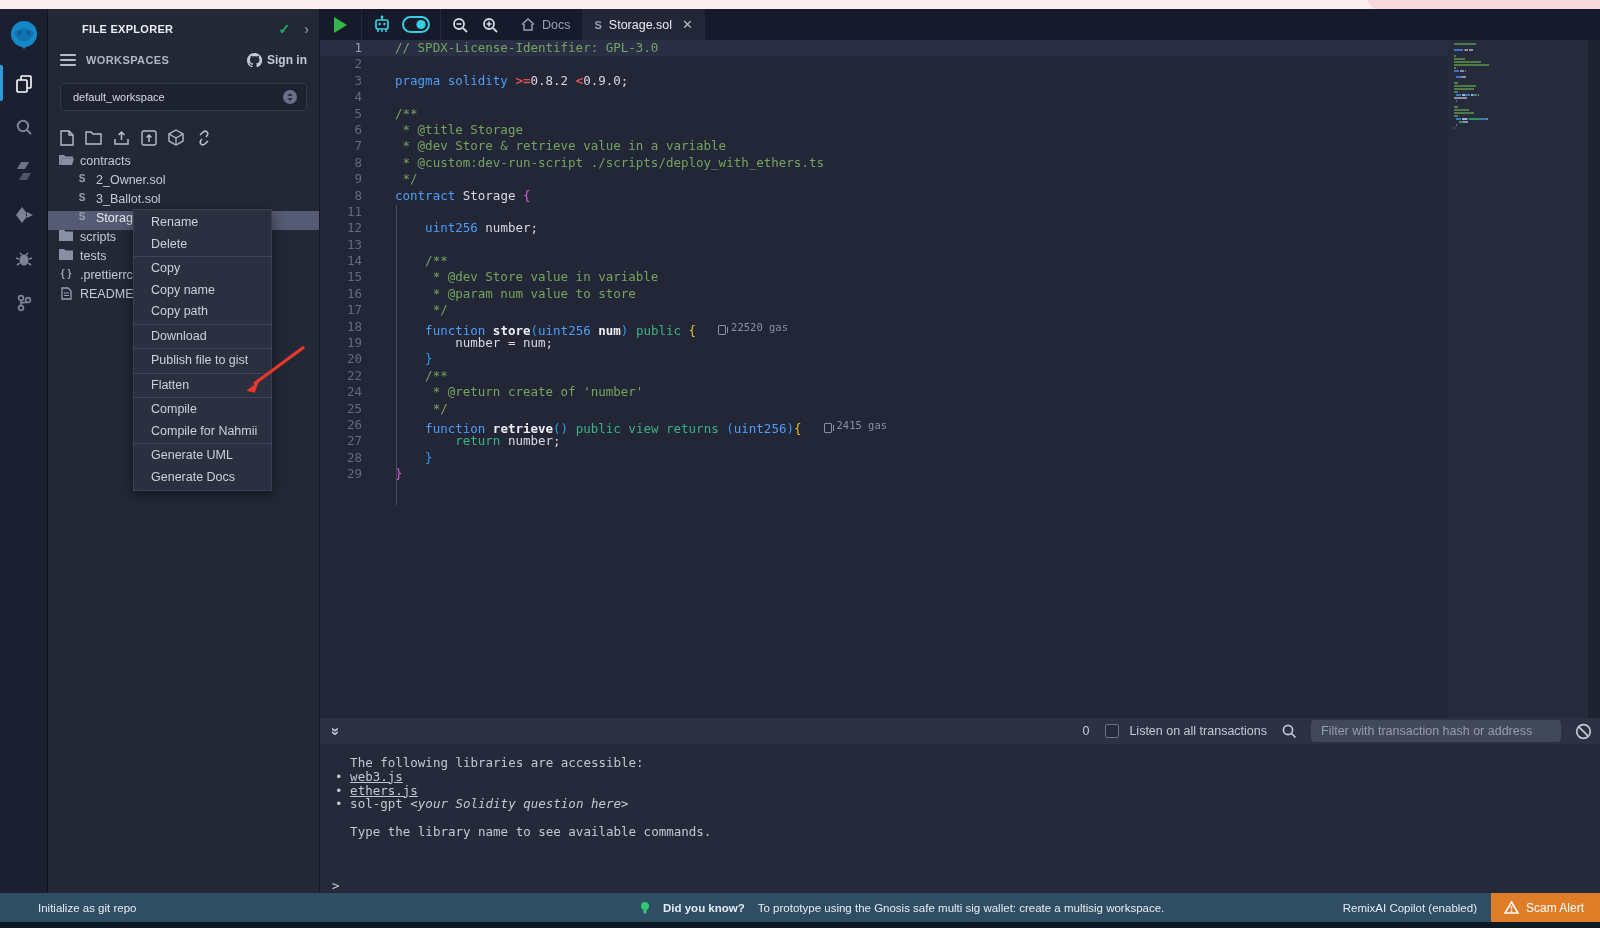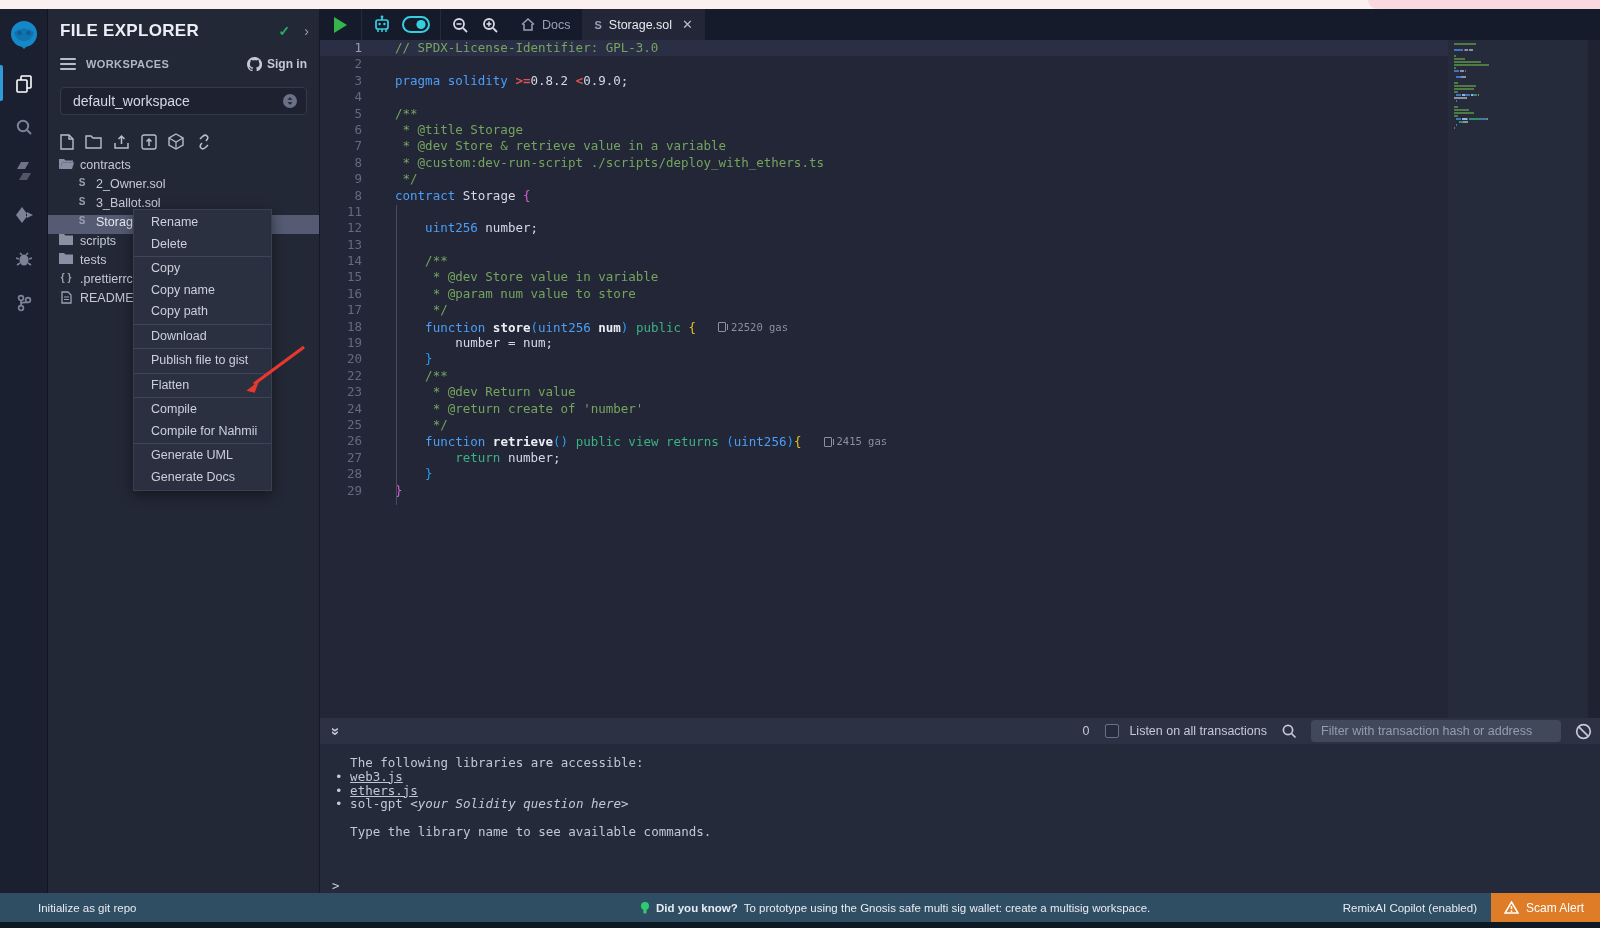--- a/index.html
+++ b/index.html
@@ -16,31 +16,31 @@
   #icon-sidebar { left:0; top:9px; width:48px; height:884px; background:#1b2030; border-right:1px solid #10141f; }
   .side-icon { width:48px; height:44px; display:flex; align-items:center; justify-content:center; color:#7d8296; position:relative; cursor:pointer; }
   .side-icon.active { color:#ffffff; }
   .side-icon.active::before { content:""; position:absolute; left:0; top:4px; width:3px; height:36px; background:#2f9bd6; border-radius:0 2px 2px 0; }
   #logo-wrap { width:48px; height:52px; display:flex; align-items:center; justify-content:center; }
   #remix-logo { width:32px; height:32px; }
 
   
   #explorer { left:48px; top:9px; width:272px; height:884px; background:#232836; border-right:1px solid #161a28; }
   #explorer-header { display:flex; align-items:center; padding:12px 10px 8px 12px; }
-  #explorer-title { color:#eceef5; font-size:17px; font-weight:bold; letter-spacing:.3px; flex:1; }
+  #explorer-title { color:#eceef5; font-size:11px; font-weight:bold; letter-spacing:.3px; flex:1;margin-left:22px; }
   #hdr-check { color:#27ae60; font-size:14px; font-weight:bold; margin-right:14px; }
   #hdr-chevron { color:#9aa0b4; font-size:14px; }
   #workspaces-row { display:flex; align-items:center; padding:6px 12px;font-weight:bold; }
   #hamburger { width:16px; margin-right:10px; }
   #hamburger div { height:2px; background:#b8bdcc; margin:3px 0; border-radius:1px; }
   #workspaces-label { color:#b2b7c6; font-size:11px; letter-spacing:.4px; flex:1; }
   #signin { display:flex; align-items:center; color:#c5c9d6; font-size:12px; gap:5px; cursor:pointer; }
   #workspace-select { margin:8px 12px; height:28px; background:#1d2130; border:1px solid #343a4e; border-radius:4px;
     display:flex; align-items:center; padding:0 8px 0 12px; cursor:pointer; }
-  #workspace-name { color:#d6d9e4; font-size:14px; flex:1; }
+  #workspace-name { color:#d6d9e4; font-size:11px; flex:1; }
   #tree-toolbar { display:flex; align-items:center; gap:11px; padding:10px 12px 6px 12px; color:#b8bdcc; }
   #tree-toolbar svg { cursor:pointer; }
 
   #file-tree { margin-top:2px; }
   .tree-row { display:flex; height:19px; font-size:12.5px; color:#c5c9d6; cursor:pointer; padding-left:10px; }
   .tree-row.sel { background:#545b72; color:#e6e8f0; }
   .tree-row .ticon { width:16px; margin-right:6px; display:flex; justify-content:center; color:#9aa0b4; font-size:10px; }
   .ind1 { padding-left:26px; }
 
   
@@ -65,21 +65,21 @@
   #editor { left:320px; top:40px; width:1128px; height:678px; background:#222637; overflow:hidden; cursor:text; }
   .code-line { position:relative; height:16.4px; line-height:16.4px; white-space:pre;
     font-family:"DejaVu Sans Mono", monospace; font-size:12.5px; display:flex; }
   .code-line.current { background:#2a2f45; }
   .gutter { width:58px; text-align:right; padding-right:16px; color:#636a80; flex:none; }
   .code-line.current .gutter { color:#9aa0b4; }
   .ctext { padding-left:17px; }
   .cm { color:#75a55d; } .kw { color:#4d9ef6; } .op { color:#e05252; font-weight:bold; }
   .tx { color:#d6d9e4;margin-top:16px; } .fn { color:#eceef5; font-weight:bold; } .gr { color:#39b380; }
   .br1 { color:#d75fd7; } .br2 { color:#e2c11f; } .pr { color:#2b9df0; }
-  .gas-note { display:inline-flex; align-items:center; color:#8b90a2; font-size:10.5px; margin-left:22px; }
+  .gas-note { display:inline-flex; align-items:flex-end; color:#8b90a2; font-size:10.5px; margin-left:22px; }
   .gas-pump { width:8px; height:10px; border:1px solid #8b90a2; border-radius:1px; margin-right:5px; position:relative; }
   .gas-pump::after { content:""; position:absolute; right:-3px; top:1px; width:2px; height:6px; border-right:1px solid #8b90a2; }
   #indent-guide { left:396px; top:205px; width:1px; height:300px; background:#454c62; z-index:5; }
 
   
   #minimap-zone { left:1448px; top:40px; width:140px; height:678px; background:#262b3c; }
   #minimap { padding:3px 0 0 6px; }
   .mm-row { height:2px; margin-bottom:1px; display:flex; }
   .mm-row span { height:2px; display:inline-block; }
   #right-gutter { left:1588px; top:40px; width:12px; height:678px; background:#1e2231; }
@@ -97,21 +97,21 @@
   #term-content { left:320px; top:744px; width:1280px; height:149px; background:#252a3b; color:#c2c7d6;
     font-family:"DejaVu Sans Mono", monospace; font-size:12.5px; padding-top:12px; }
   .term-line { height:13.8px; line-height:13.8px; white-space:pre; }
   .t-link { text-decoration:underline; cursor:pointer; }
   .t-ital { font-style:italic; }
   #term-prompt { position:absolute; left:332px; top:878px; color:#c2c7d6; font-family:"DejaVu Sans Mono", monospace; font-size:12.5px; }
 
   
   #status-bar { left:0; top:893px; width:1600px; height:29px; background:#2f4d63; display:flex; align-items:center; color:#e8ecf2; }
   #status-left { font-size:11.5px; padding-left:38px; cursor:pointer; }
-  #status-center { position:absolute; left:640px; display:flex; align-items:center; gap:6px; font-size:11.5px;text-align:center; }
+  #status-center { position:absolute; left:640px; display:flex; align-items:center; gap:13px; font-size:11.5px;text-align:center; }
   #didyouknow-bold { font-weight:bold; }
   #status-right { margin-left:auto; display:flex; align-items:center; height:29px; }
   #copilot-label { font-size:11.5px; margin-right:14px; }
   #scam-alert { height:29px; background:#df7c28; display:flex; align-items:center; gap:7px; padding:0 16px 0 13px;
     font-size:12px; color:#ffffff; cursor:pointer; }
   #bottom-strip { left:0; top:922px; width:1600px; height:6px; background:#0d1a24; }
 
   svg { display:block; }
 </style>
 </head>
@@ -372,21 +372,20 @@
       <div class="code-line"><span class="gutter">12</span><span class="ctext"><span class="tx">    </span><span class="kw">uint256</span><span class="tx"> </span><span class="tx">number;</span></span></div>
       <div class="code-line"><span class="gutter">13</span><span class="ctext"></span></div>
       <div class="code-line"><span class="gutter">14</span><span class="ctext"><span class="cm">    /**</span></span></div>
       <div class="code-line"><span class="gutter">15</span><span class="ctext"><span class="cm">     * @dev Store value in variable</span></span></div>
       <div class="code-line"><span class="gutter">16</span><span class="ctext"><span class="cm">     * @param num value to store</span></span></div>
       <div class="code-line"><span class="gutter">17</span><span class="ctext"><span class="cm">     */</span></span></div>
       <div class="code-line"><span class="gutter">18</span><span class="ctext"><span class="tx">    </span><span class="kw">function</span><span class="tx"> </span><span class="fn">store</span><span class="pr">(</span><span class="kw">uint256</span><span class="tx"> </span><span class="fn">num</span><span class="pr">)</span><span class="tx"> </span><span class="gr">public</span><span class="tx"> </span><span class="br2">{</span><span class="gas-note"><span class="gas-pump"></span>22520 gas</span></span></div>
       <div class="code-line"><span class="gutter">19</span><span class="ctext"><span class="tx">        number </span><span class="tx">=</span><span class="tx"> num;</span></span></div>
       <div class="code-line"><span class="gutter">20</span><span class="ctext"><span class="tx">    </span><span class="pr">}</span></span></div>
       <div class="code-line"><span class="gutter">22</span><span class="ctext"><span class="cm">    /**</span></span></div>
-      <div class="code-line"><span class="gutter">23</span><span class="ctext"><span class="cm">     * @dev Return value</span></span></div>
       <div class="code-line"><span class="gutter">24</span><span class="ctext"><span class="cm">     * @return create of 'number'</span></span></div>
       <div class="code-line"><span class="gutter">25</span><span class="ctext"><span class="cm">     */</span></span></div>
       <div class="code-line"><span class="gutter">26</span><span class="ctext"><span class="tx">    </span><span class="kw">function</span><span class="tx"> </span><span class="fn">retrieve</span><span class="pr">()</span><span class="tx"> </span><span class="gr">public</span><span class="tx"> </span><span class="gr">view</span><span class="tx"> </span><span class="gr">returns</span><span class="tx"> </span><span class="pr">(</span><span class="kw">uint256</span><span class="pr">)</span><span class="br2">{</span><span class="gas-note"><span class="gas-pump"></span>2415 gas</span></span></div>
       <div class="code-line"><span class="gutter">27</span><span class="ctext"><span class="tx">        </span><span class="gr">return</span><span class="tx"> </span><span class="tx">number;</span></span></div>
       <div class="code-line"><span class="gutter">28</span><span class="ctext"><span class="tx">    </span><span class="pr">}</span></span></div>
       <div class="code-line"><span class="gutter">29</span><span class="ctext"><span class="br1">}</span></span></div>
     </div>
   <div id="indent-guide" class="abs"></div>
   <div id="minimap-zone" class="abs">
       <div id="minimap">

